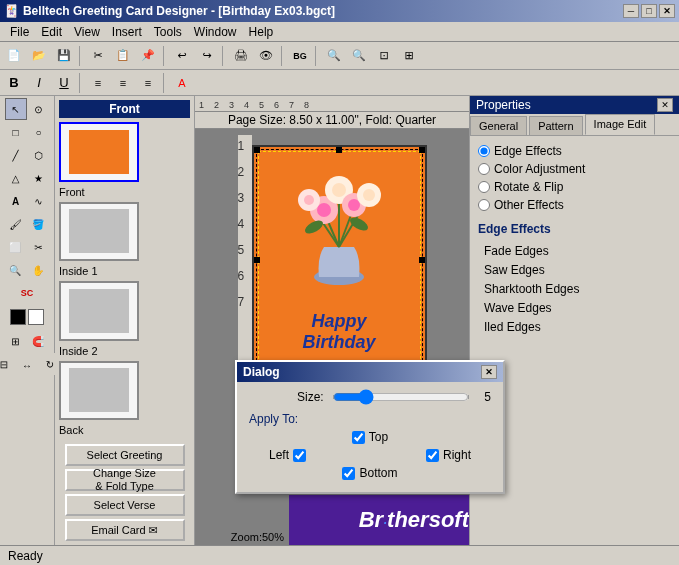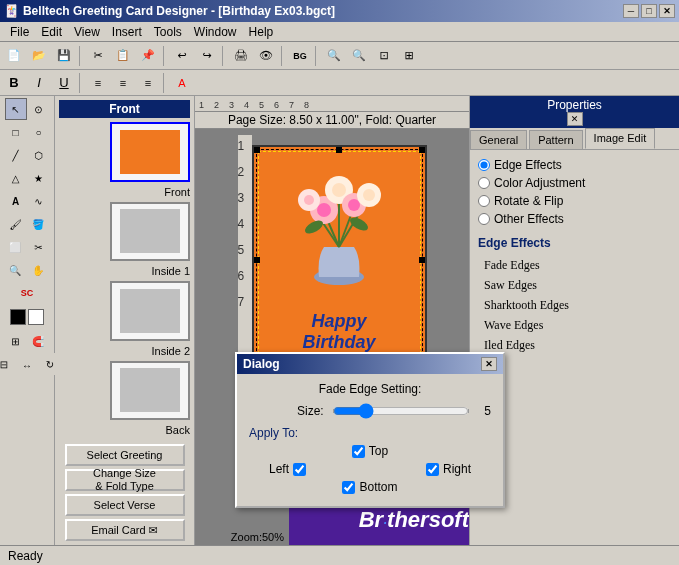--- a/index.html
+++ b/index.html
@@ -92,21 +92,21 @@
     .tool-icon.active { background: #b0b8d0; border: 1px solid #666; }
     .tool-row { display: flex; gap: 1px; }
 
     
     .thumb-panel {
       width: 140px;
       background: #d4d0c8;
       border-right: 1px solid #999;
       display: flex;
       flex-direction: column;
-      align-items: flex-end;
+      align-items: flex-start;
       padding: 4px;
       gap: 4px;
       overflow-y: auto;
     }
     .thumb-panel-title {
       font-weight: bold; font-size: 12px; text-align: center;
       background: #0a246a; color: white; width: 100%; padding: 2px 0;
     }
     .thumbnail {
       width: 80px; height: 60px;
@@ -194,21 +194,20 @@
       flex-direction: column;
     }
     .props-title-bar {
       background: #0a246a;
       color: white;
       padding: 2px 6px;
       display: flex;
       justify-content: space-between;
       align-items: center;
       font-size: 12px;
-      flex-direction: column;
     }
     .props-tabs {
       display: flex;
       background: #d4d0c8;
       border-bottom: 1px solid #999;
     }
     .props-tab {
       padding: 3px 8px;
       cursor: pointer;
       font-size: 11px;
@@ -226,21 +225,21 @@
     .props-content { padding: 8px; flex: 1; }
     .radio-group { display: flex; flex-direction: column; gap: 4px; margin-bottom: 10px; }
     .radio-item { display: flex; align-items: center; gap: 4px; font-size: 12px; }
     .radio-item input[type=radio] { width: 12px; height: 12px; }
     .edge-effects-section { margin-top: 4px; }
     .edge-effects-title { color: #0a246a; font-size: 12px; font-weight: bold; margin-bottom: 6px; }
     .edge-btn {
       display: block; width: 100%; text-align: left;
       padding: 2px 6px; background: #d4d0c8;
       border: none; cursor: pointer; font-size: 12px;
-      color: #000; margin-bottom: 1px; font-family: Liberation Serif, serif;
+      color: #000; margin-bottom: 1px;
     }
 
     
     .status-bar {
       height: 20px;
       background: #d4d0c8;
       border-top: 1px solid #888;
       display: flex;
       align-items: center;
       padding: 0 8px;
@@ -249,21 +248,21 @@
 
     
     .dialog-overlay {
       position: fixed;
       top: 0; left: 0; right: 0; bottom: 0;
       z-index: 100;
       pointer-events: none;
     }
     .dialog {
       position: absolute;
-      top: 352px; left: 235px;
+      top: 360px; left: 235px;
       width: 270px;
       background: #d4d0c8;
       border: 2px outset #fff;
       box-shadow: 2px 2px 6px rgba(0,0,0,0.4);
       pointer-events: all;
     }
     .dialog-title {
       background: linear-gradient(to right, #0a246a, #a6b5d7);
       color: white;
       padding: 3px 6px;
@@ -569,21 +568,20 @@
   <span>Ready</span>
 </div>
 
 <div class="dialog-overlay">
   <div class="dialog">
     <div class="dialog-title">
       <span>Dialog</span>
       <div class="dialog-close">✕</div>
     </div>
     <div class="dialog-body">
-      <div class="dialog-section-title">Fade Edge Setting:</div>
       <div class="slider-row">
         <span class="slider-label">Size:</span>
         <div class="slider-track">
           <input type="range" min="1" max="20" value="5" style="width: 100%;">
         </div>
         <span class="slider-value">5</span>
       </div>
       <div class="apply-to">
         <div class="apply-to-title">
           <span>Apply To:</span>

